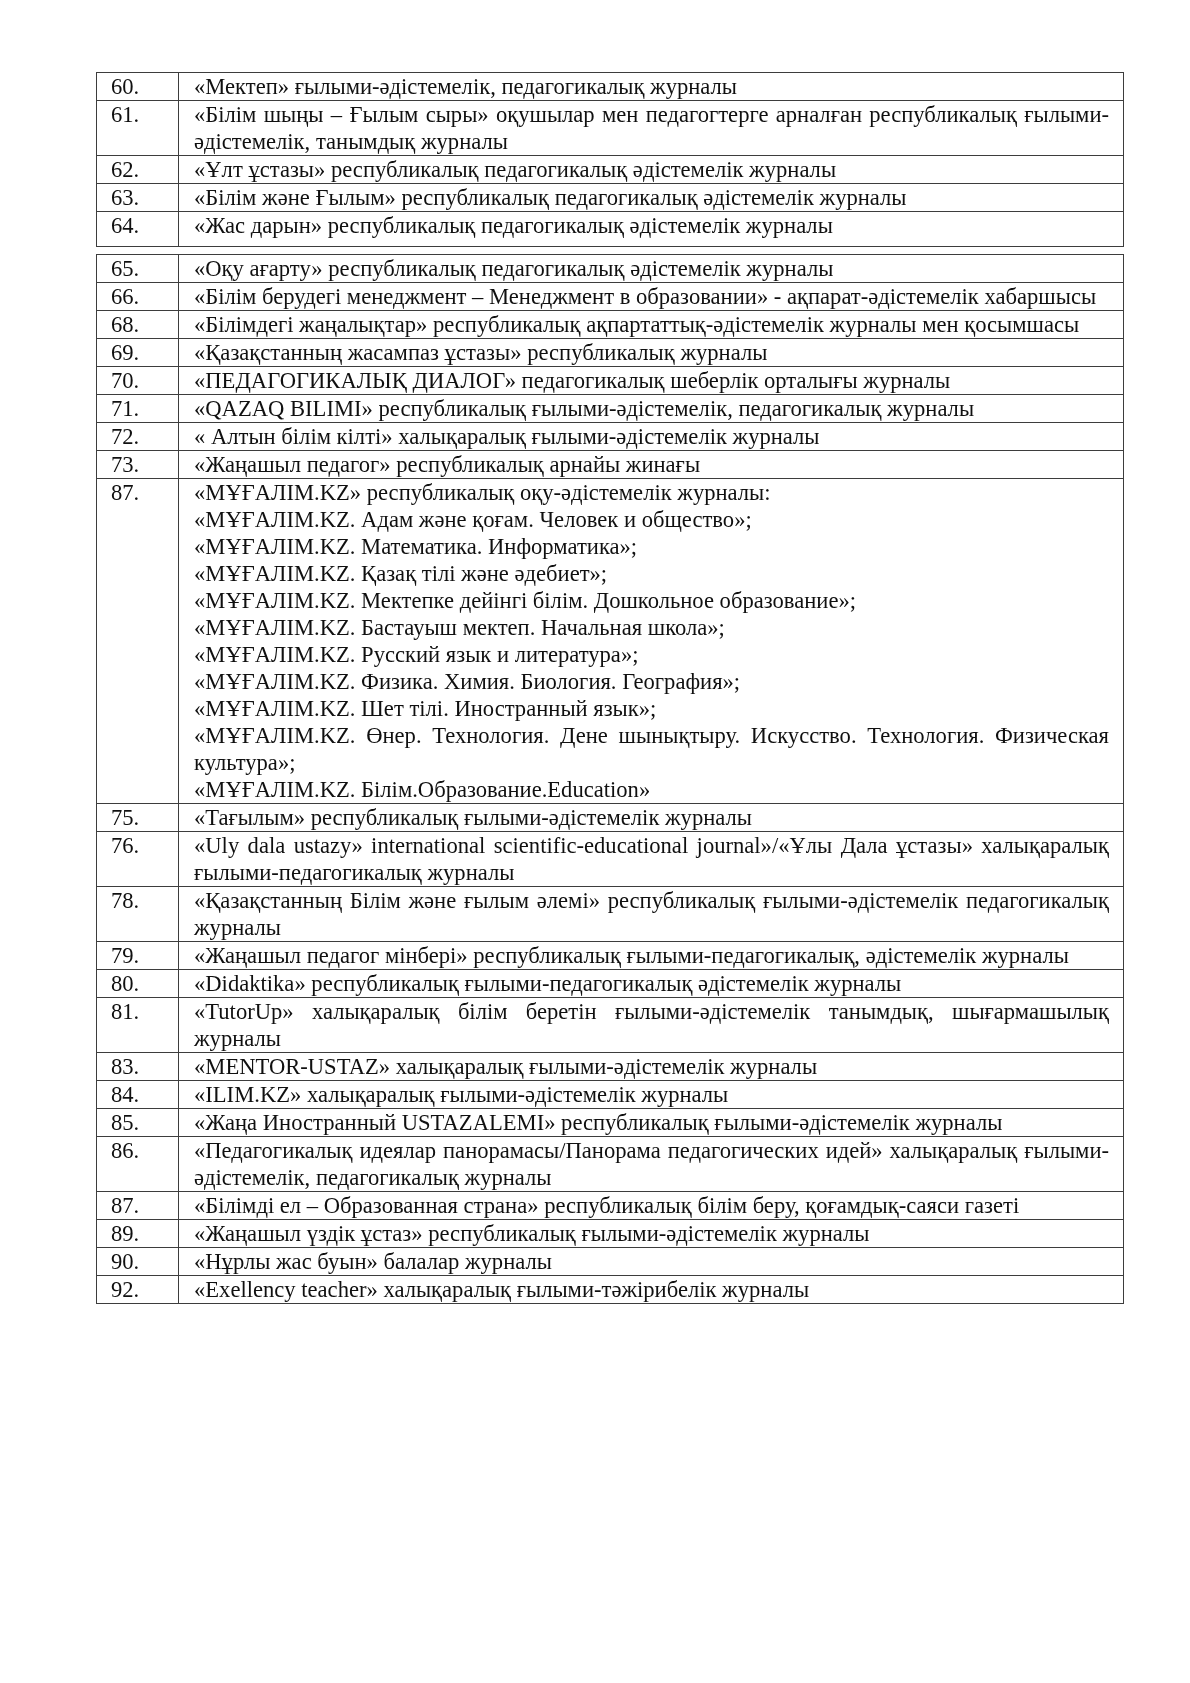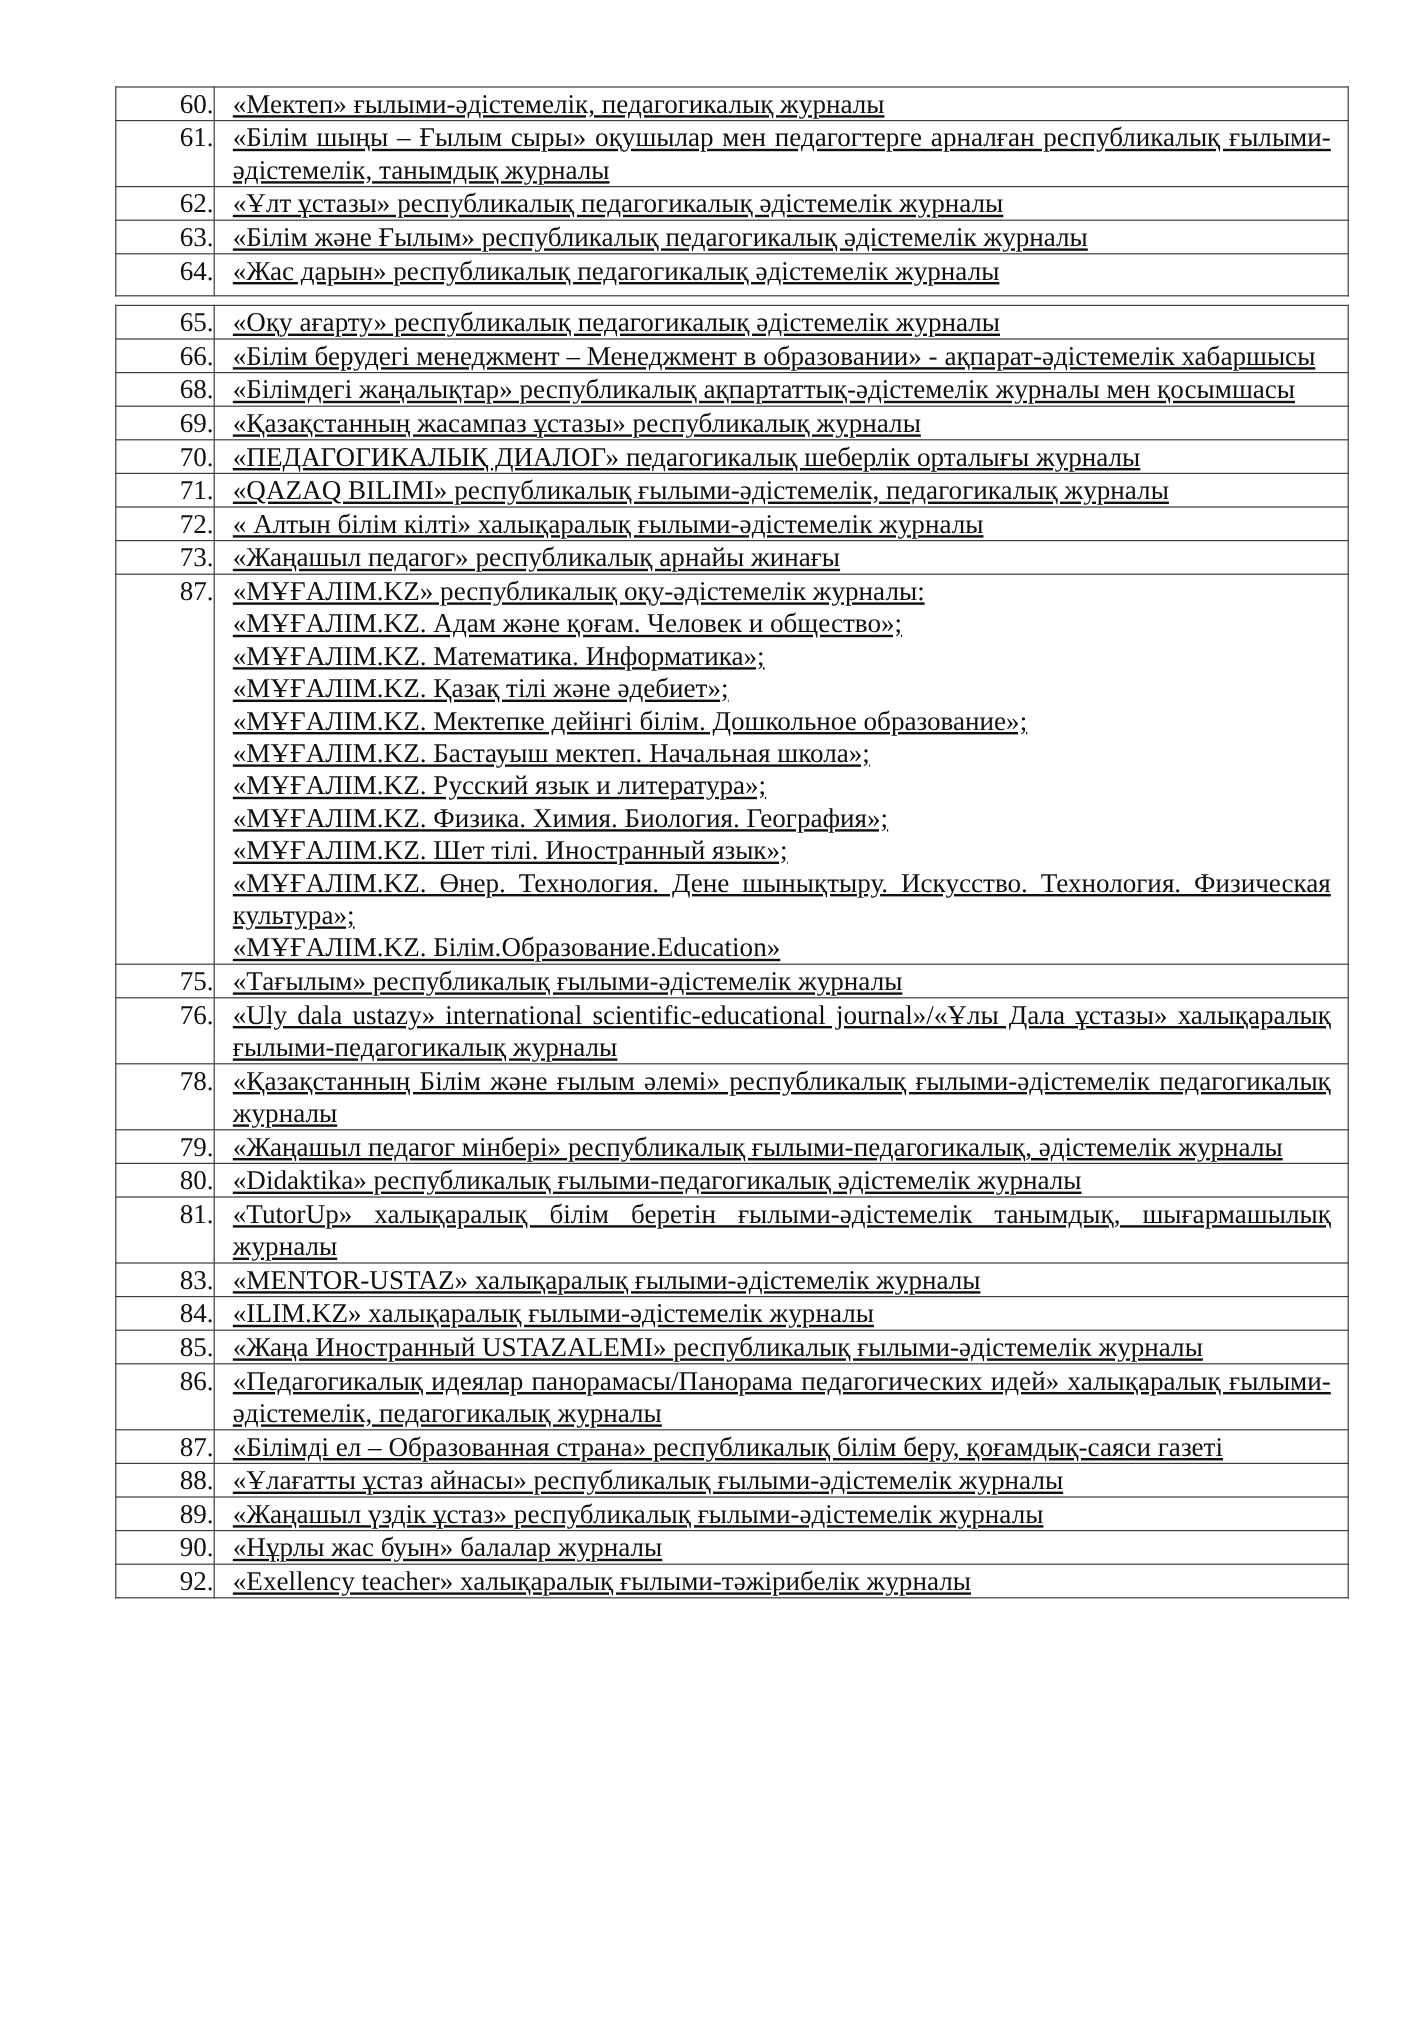--- a/index.html
+++ b/index.html
@@ -29,28 +29,27 @@
   td {
     border: 1.5px solid var(--border-color, #3d3d3d);
     vertical-align: top;
     font-size: 22.6px;
     line-height: 27px;
     padding: 0;
   }
   td.num-cell {
     width: 67px;
     padding-left: 14px;
-    text-align: right;
+    text-align: left;
   }
   td.text-cell {
     padding-left: 15px;
     padding-right: 14px;
     text-align: justify;
     white-space: pre-line;
-    text-decoration: underline;
   }
   tr.tall-row td {
     padding-bottom: 7px;
   }
 </style>
 </head>
 <body>
 
 <div class="page">
   <div class="table-area">
@@ -164,24 +163,20 @@
   </tr>
           <tr>
     <td class="num-cell">86.</td>
     <td class="text-cell">«Педагогикалық идеялар панорамасы/Панорама педагогических идей» халықаралық ғылыми-әдістемелік, педагогикалық журналы</td>
   </tr>
           <tr>
     <td class="num-cell">87.</td>
     <td class="text-cell">«Білімді ел – Образованная страна» республикалық білім беру, қоғамдық-саяси газеті</td>
   </tr>
           <tr>
-    <td class="num-cell">88.</td>
-    <td class="text-cell">«Ұлағатты ұстаз айнасы» республикалық ғылыми-әдістемелік журналы</td>
-  </tr>
-          <tr>
     <td class="num-cell">89.</td>
     <td class="text-cell">«Жаңашыл үздік ұстаз» республикалық ғылыми-әдістемелік журналы</td>
   </tr>
           <tr>
     <td class="num-cell">90.</td>
     <td class="text-cell">«Нұрлы жас буын» балалар журналы</td>
   </tr>
           <tr>
     <td class="num-cell">92.</td>
     <td class="text-cell">«Exellency teacher» халықаралық ғылыми-тәжірибелік журналы</td>

